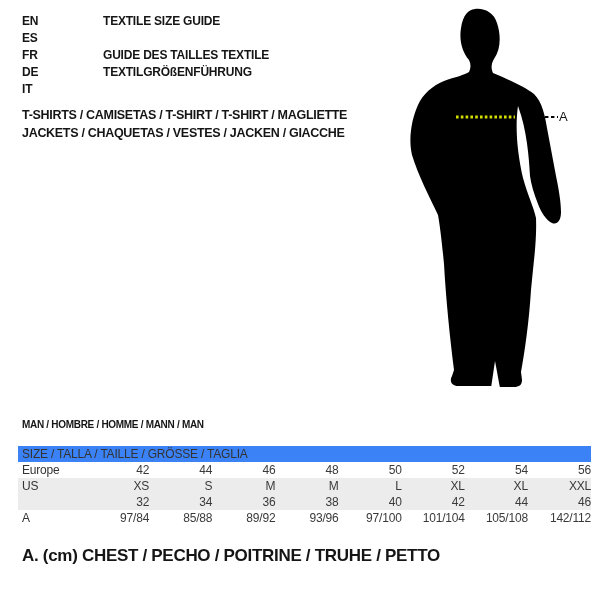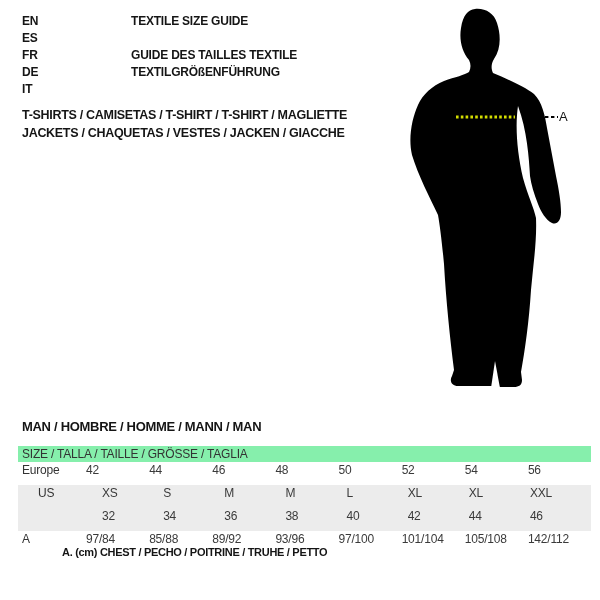--- a/index.html
+++ b/index.html
@@ -3,40 +3,40 @@
 <meta charset="utf-8">
 <style>
   html,body{margin:0;padding:0;}
   body{
     width:600px;height:600px;position:relative;background:#ffffff;
     font-family:"Liberation Sans","DejaVu Sans",sans-serif;
     color:#151515;overflow:hidden;
   }
   
   .lang-block{position:absolute;left:22px;top:13px;letter-spacing:-0.2px;}
-  .lang-row{display:flex;height:17px;line-height:17px;font-size:12px;font-weight:700;gap:28px;}
+  .lang-row{display:flex;height:17px;line-height:17px;font-size:12px;font-weight:700;}
   .lang-code{width:37px;flex:0 0 37px;}
   .lang-label{white-space:nowrap;margin-left:44px;}
   
   .garment-block{position:absolute;left:22px;top:106px;letter-spacing:-0.3px;}
   .garment-line{font-size:12.5px;font-weight:700;line-height:18px;white-space:nowrap;}
   
   .figure-svg{position:absolute;left:0;top:0;width:600px;height:600px;}
   .measure-label{position:absolute;left:559px;top:109px;font-size:13px;font-weight:400;letter-spacing:0;}
   
-  .section-title{position:absolute;left:22px;top:419px;font-size:13px;font-weight:700;letter-spacing:-0.3px;white-space:nowrap;text-align:right;}
+  .section-title{position:absolute;left:22px;top:419px;font-size:10px;font-weight:700;letter-spacing:-0.3px;white-space:nowrap;text-align:right;}
   
   .size-table{position:absolute;left:18px;top:446px;width:573px;font-size:12px;color:#3a3a3a;letter-spacing:-0.2px;}
   .st-header{height:16px;line-height:16px;padding-left:4px;color:#333333;}
-  .st-row{display:flex;height:23px;line-height:16px;}
-  .st-row.shaded{background:#ececec;padding-left:16px;}
+  .st-row{display:flex;height:16px;line-height:16px;}
+  .st-row.shaded{background:#ececec;}
   .st-label{flex:0 0 64px;padding-left:4px;color:#333333;}
-  .st-cell{flex:1 1 0;text-align:left;}
+  .st-cell{flex:1 1 0;text-align:right;}
   
-  .footnote{position:absolute;left:22px;top:546px;font-size:11px;font-weight:700;letter-spacing:-0.3px;white-space:nowrap;margin-left:40px;}
+  .footnote{position:absolute;left:22px;top:546px;font-size:17px;font-weight:700;letter-spacing:-0.3px;white-space:nowrap;}
 </style>
 </head>
 <body>
 
 <svg class="figure-svg" viewBox="0 0 600 600" xmlns="http://www.w3.org/2000/svg" aria-hidden="true">
   <path d="M 475,9
        C 485,8 494,13 497,23
        C 501,35 501,49 494,59
        C 491,64 491,69 493,73
        C 507,79 524,86 534,94
@@ -97,21 +97,21 @@
 </div>
 
 <div class="garment-block">
   <div class="garment-line">T-SHIRTS / CAMISETAS / T-SHIRT / T-SHIRT / MAGLIETTE</div>
   <div class="garment-line">JACKETS / CHAQUETAS / VESTES / JACKEN / GIACCHE</div>
 </div>
 
 <div class="section-title">MAN / HOMBRE / HOMME / MANN / MAN</div>
 
 <div class="size-table">
-  <div class="st-header" style="background:#86efac;">SIZE / TALLA / TAILLE / GRÖSSE / TAGLIA</div>
+  <div class="st-header" style="background:#3b82f6;">SIZE / TALLA / TAILLE / GRÖSSE / TAGLIA</div>
 
   <div class="st-row">
     <span class="st-label">Europe</span>
     <span class="st-cell">42</span>
     <span class="st-cell">44</span>
     <span class="st-cell">46</span>
     <span class="st-cell">48</span>
     <span class="st-cell">50</span>
     <span class="st-cell">52</span>
     <span class="st-cell">54</span>

